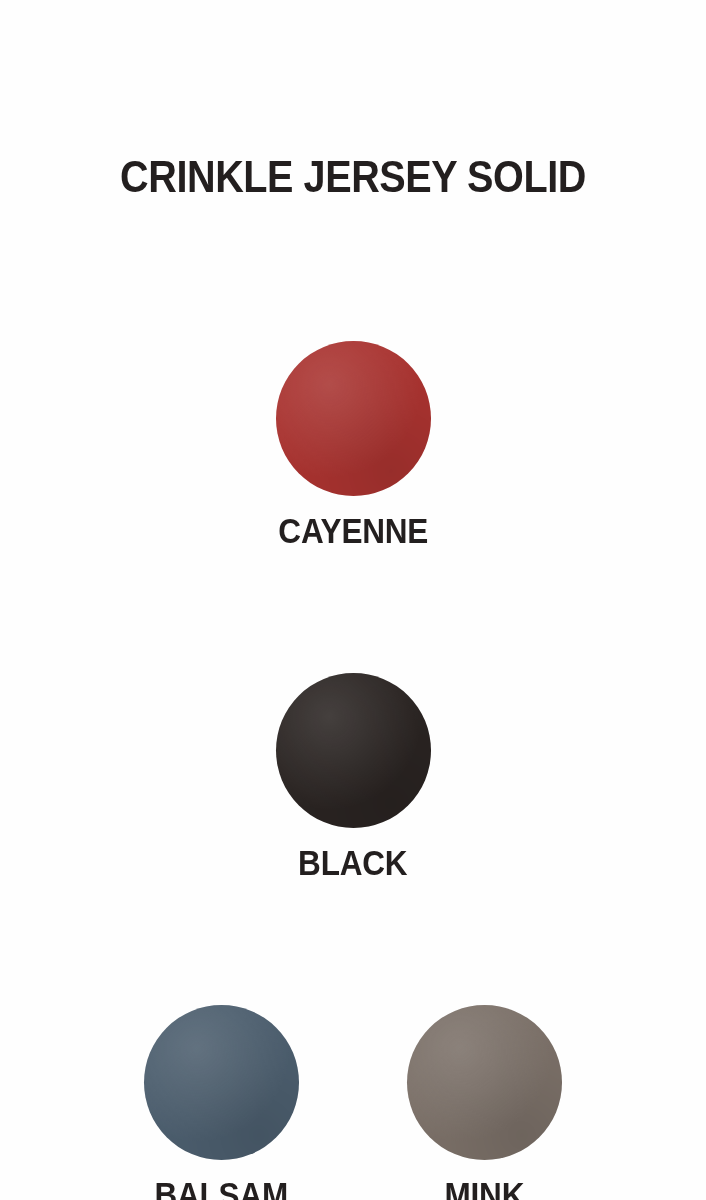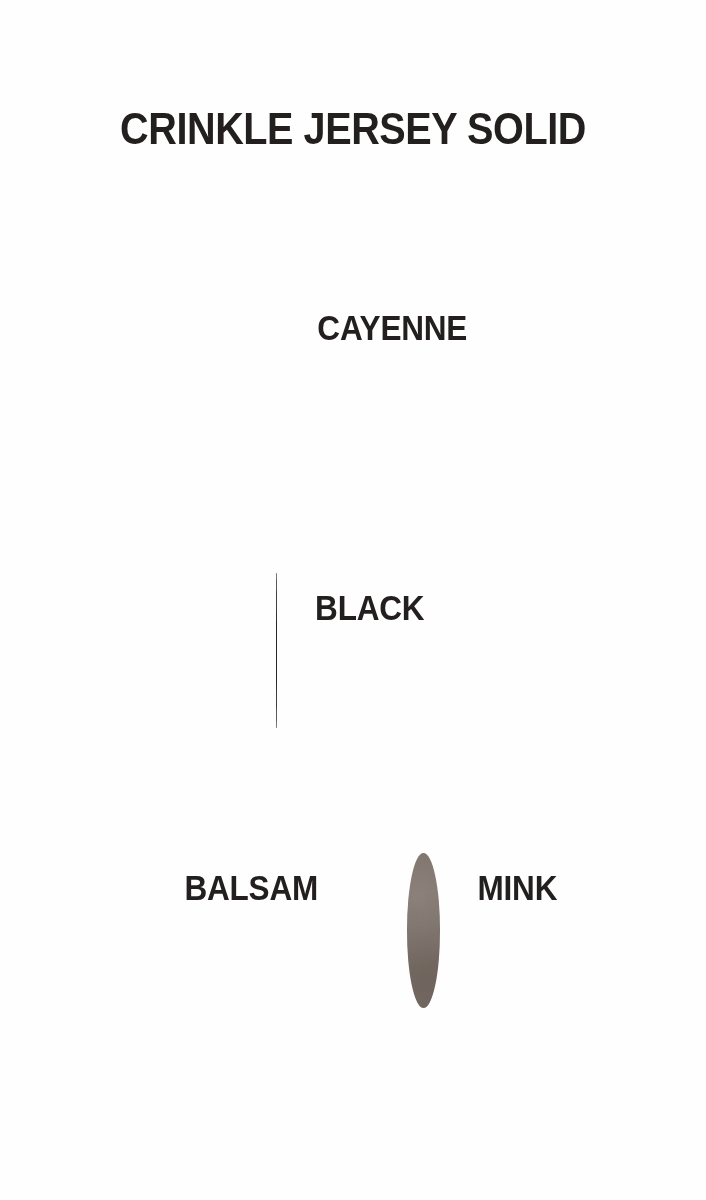--- a/index.html
+++ b/index.html
@@ -13,20 +13,21 @@
     font-family: "Liberation Sans", sans-serif;
     overflow: hidden;
   }
 
   .card {
     position: relative;
     width: 706px;
     height: 988px;
     background: #fefefe;
     box-sizing: border-box;
+    margin-top: 48px;
   }
 
   .card-title {
     position: absolute;
     top: 103px;
     left: 0;
     width: 706px;
     text-align: center;
     font-family: "Liberation Sans Narrow", "Liberation Sans", sans-serif;
     font-size: 45px;
@@ -60,23 +61,22 @@
     margin-top: 125px;
   }
 
   .swatch-row.row-3 {
     margin-top: 125px;
   }
 
   .swatch-cell {
     width: 155px;
     display: flex;
-    flex-direction: row;
-    align-items: flex-start;
-    gap: 33px;
+    flex-direction: column;
+    align-items: center;
   }
 
   .swatch-dot {
     width: 155px;
     height: 155px;
     border-radius: 50%;
     position: relative;
     background-color: #888;
   }
 

